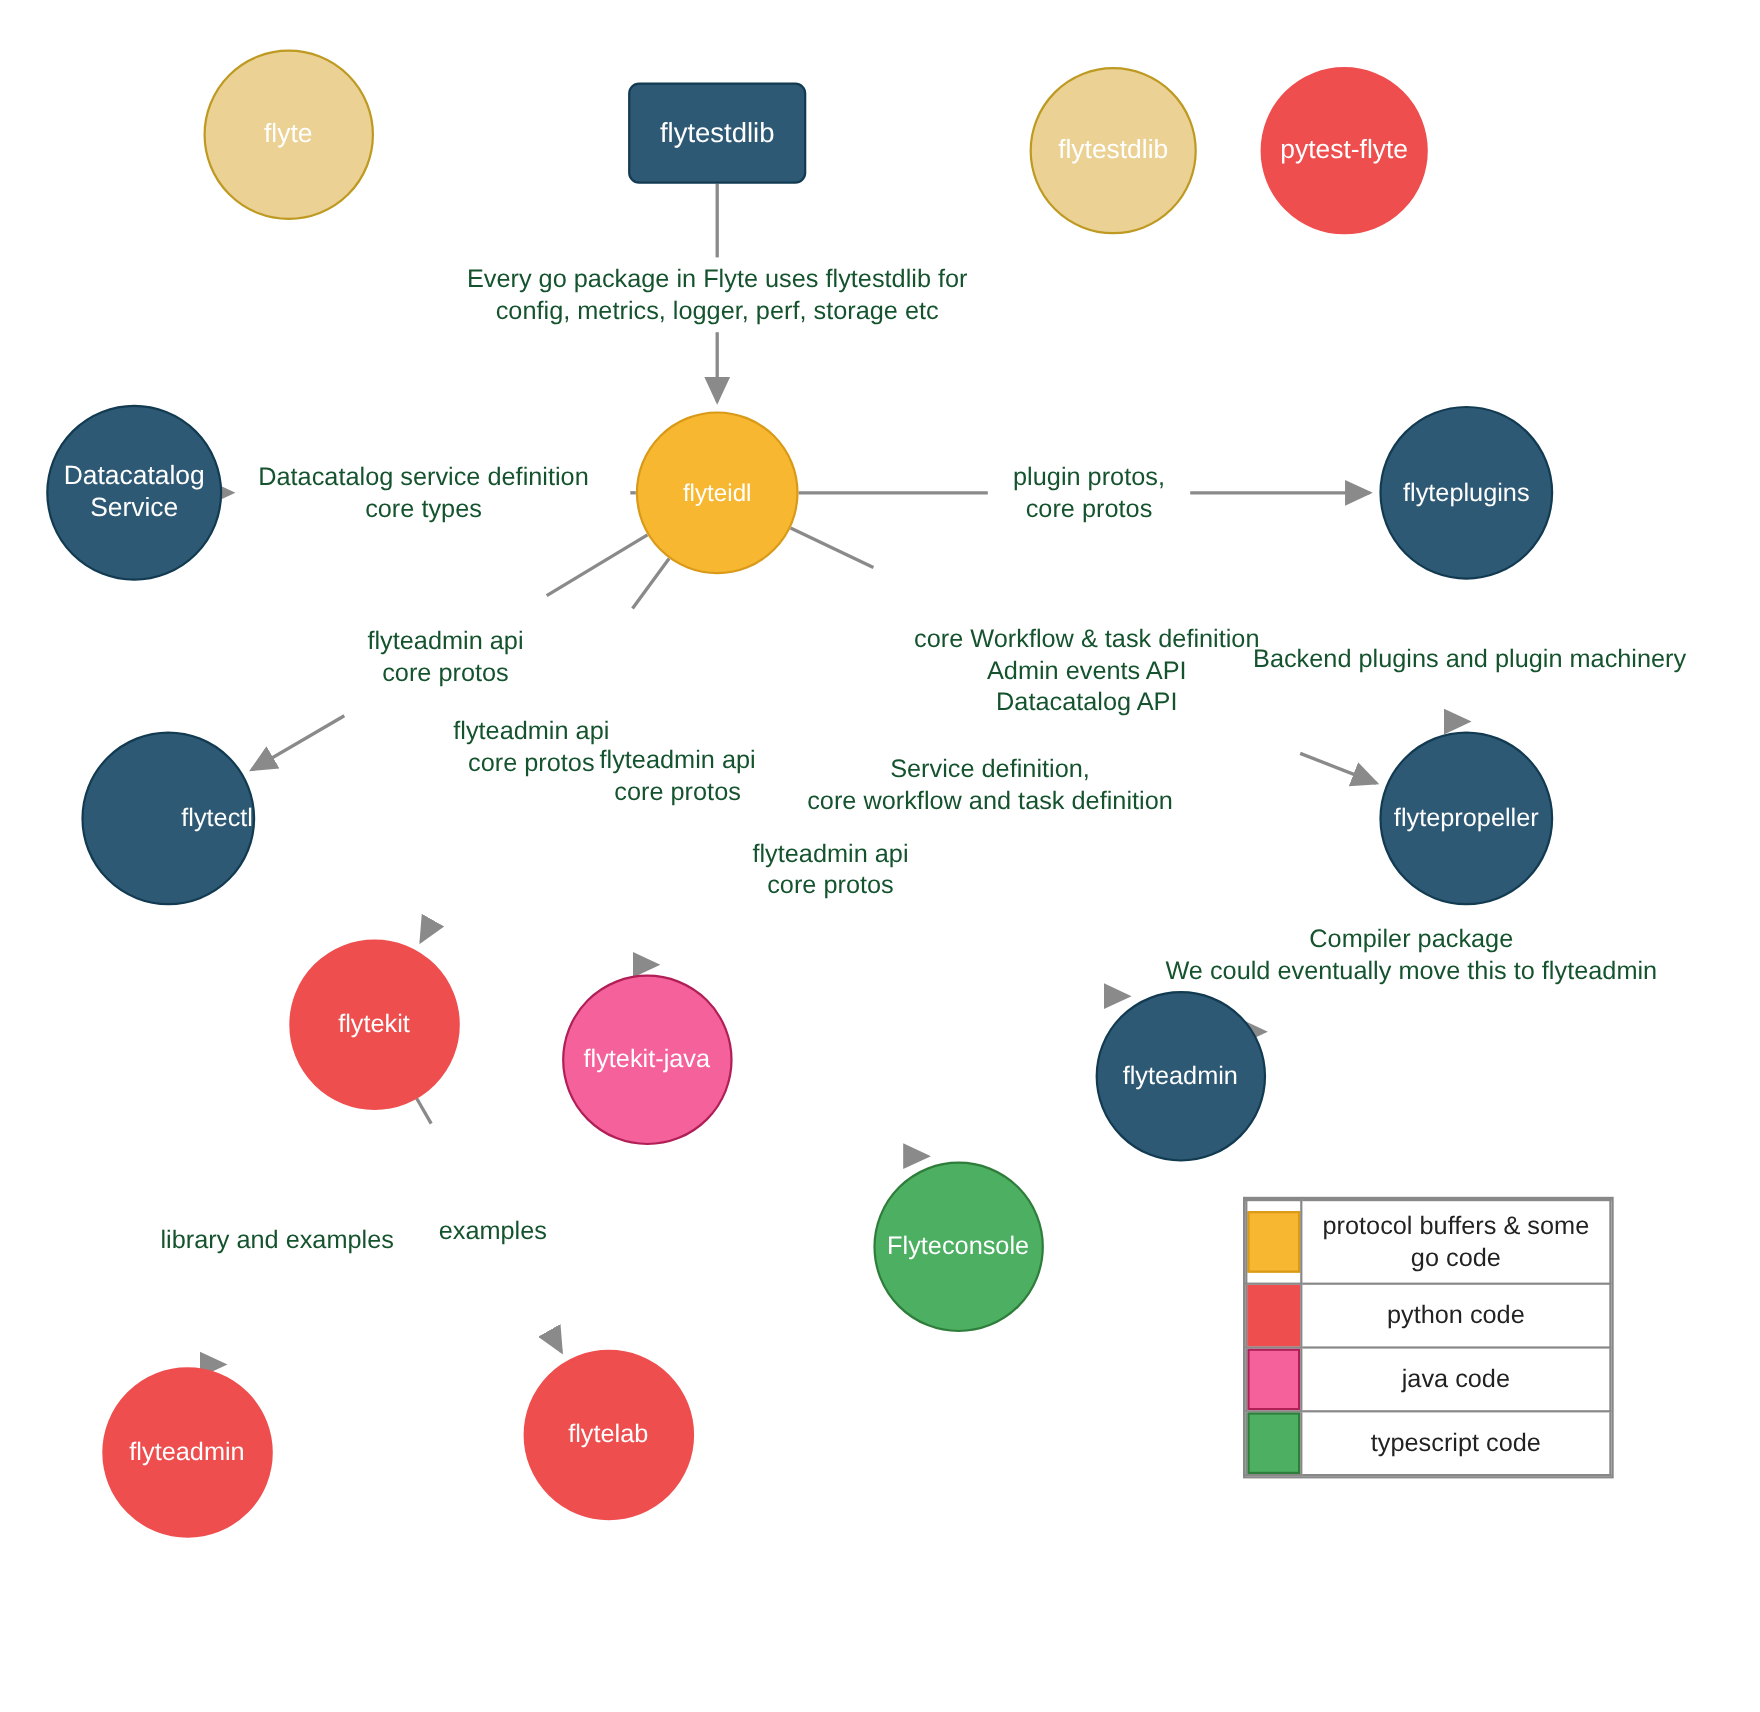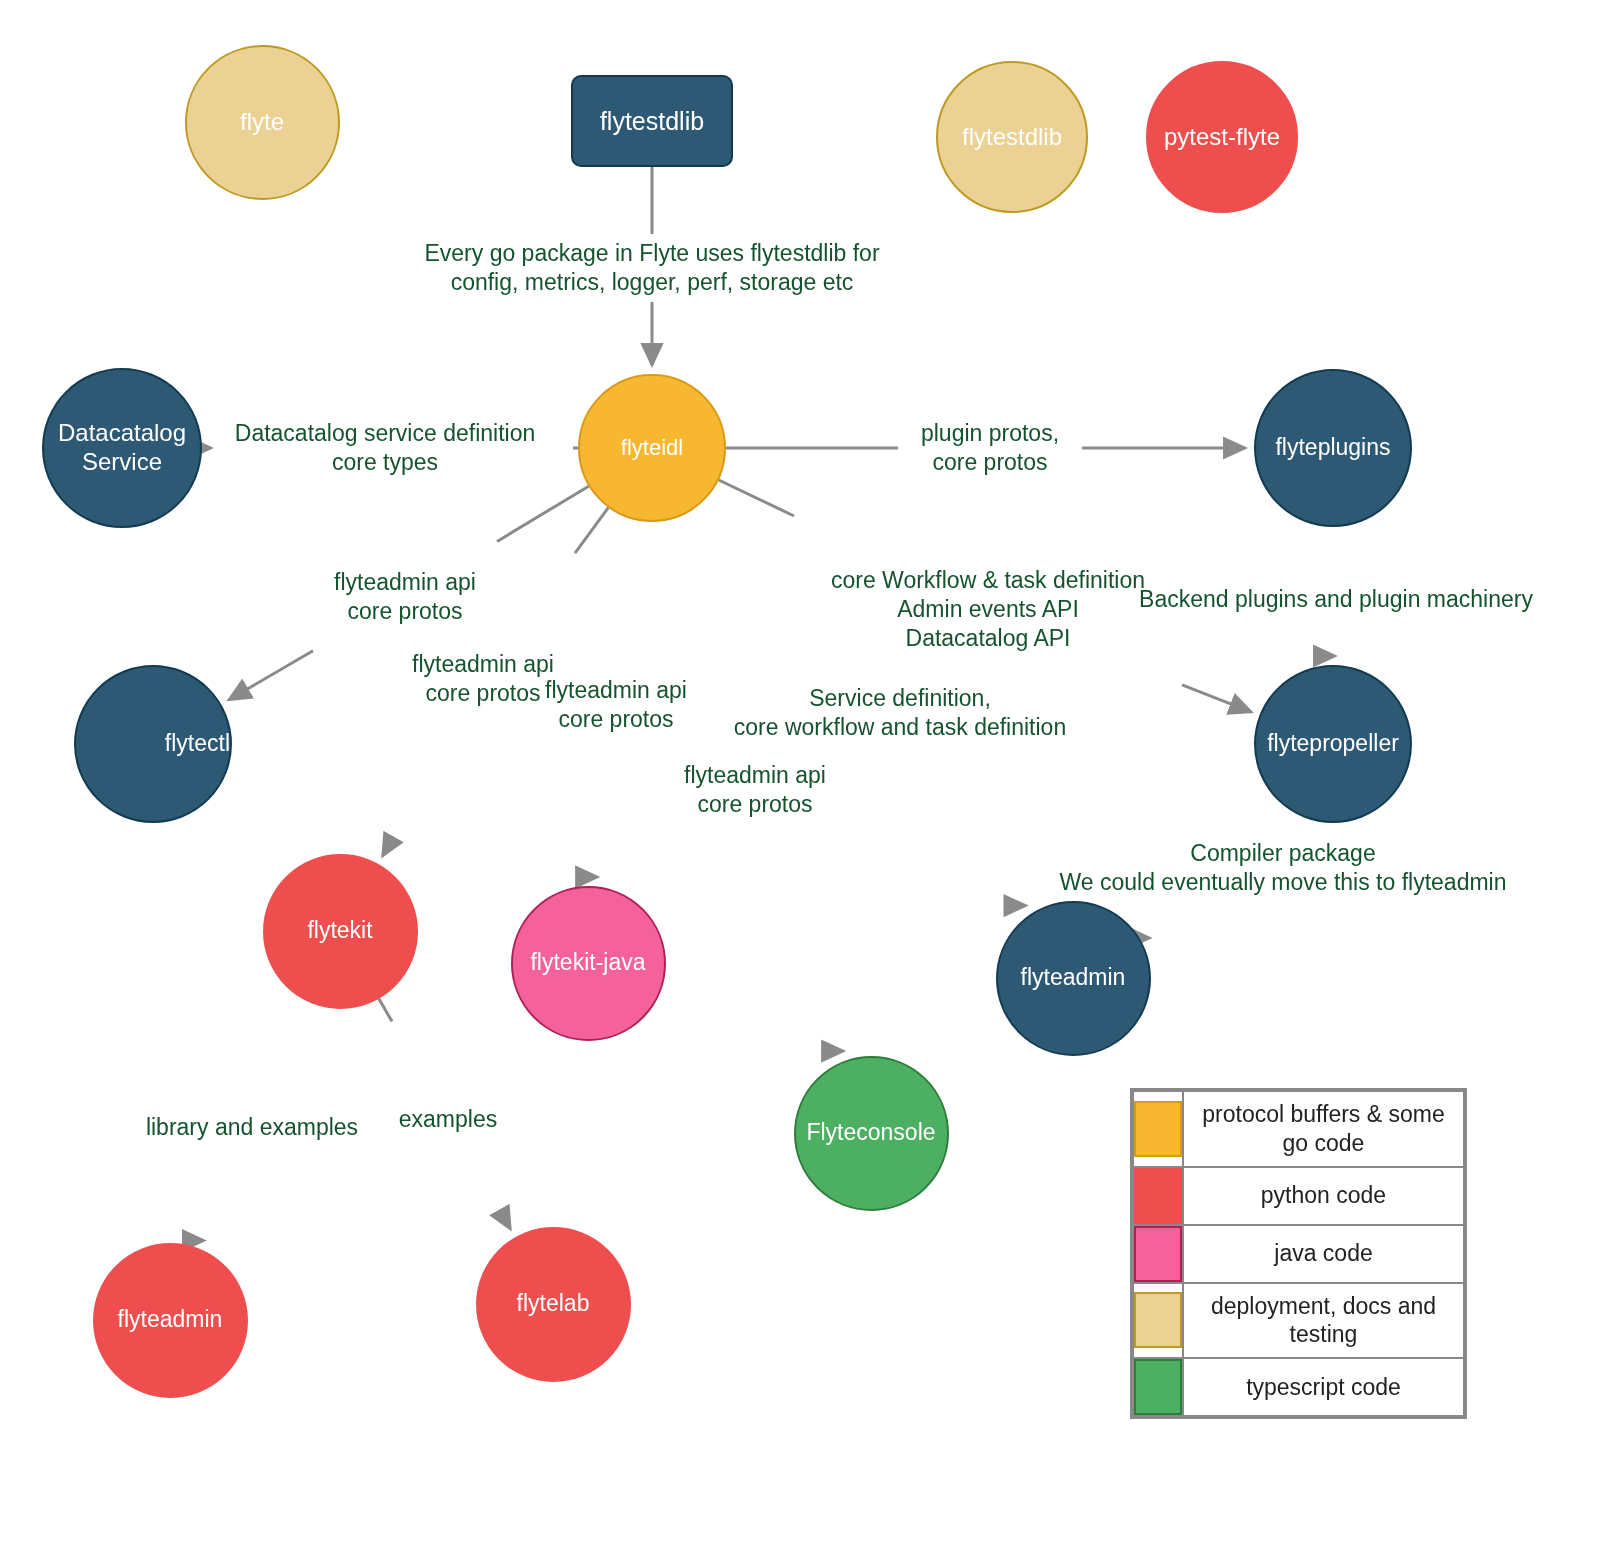--- a/index.html
+++ b/index.html
@@ -213,26 +213,20 @@
             <td>python code</td>
           </tr>
           <tr>
             <td class="swatch">
               <span class="sw" style="background: rgb(244, 97, 155); border: 2px solid rgb(176, 31, 85); box-sizing: border-box;"></span>
             </td>
             <td>java code</td>
           </tr>
           <tr>
             <td class="swatch">
-              <span class="sw" style="background: rgb(235, 209, 147); border: 2px solid rgb(190, 154, 34); box-sizing: border-box;"></span>
-            </td>
-            <td>deployment, docs and testing</td>
-          </tr>
-          <tr>
-            <td class="swatch">
               <span class="sw" style="background: rgb(76, 175, 98); border: 2px solid rgb(46, 125, 58); box-sizing: border-box;"></span>
             </td>
             <td>typescript code</td>
           </tr>
         </tbody>
     </table>
   </div>
 
 </div>
 

